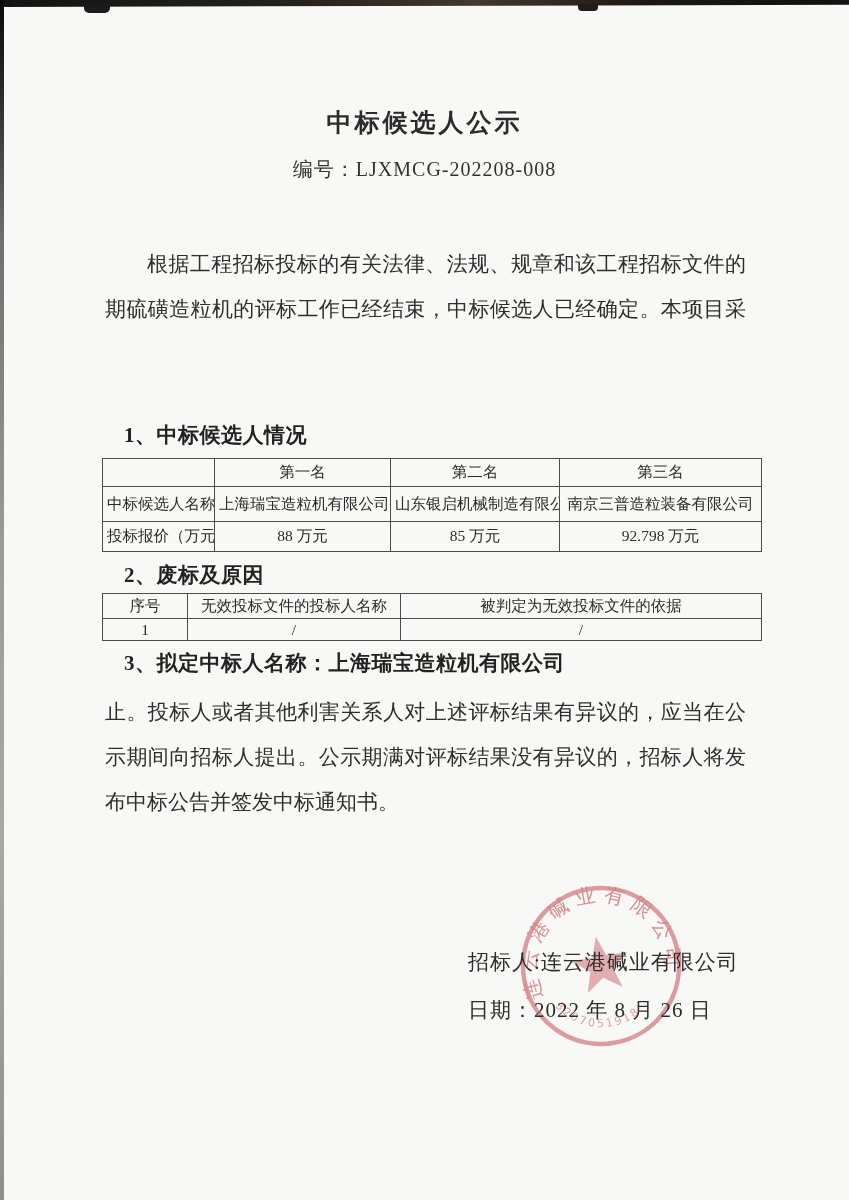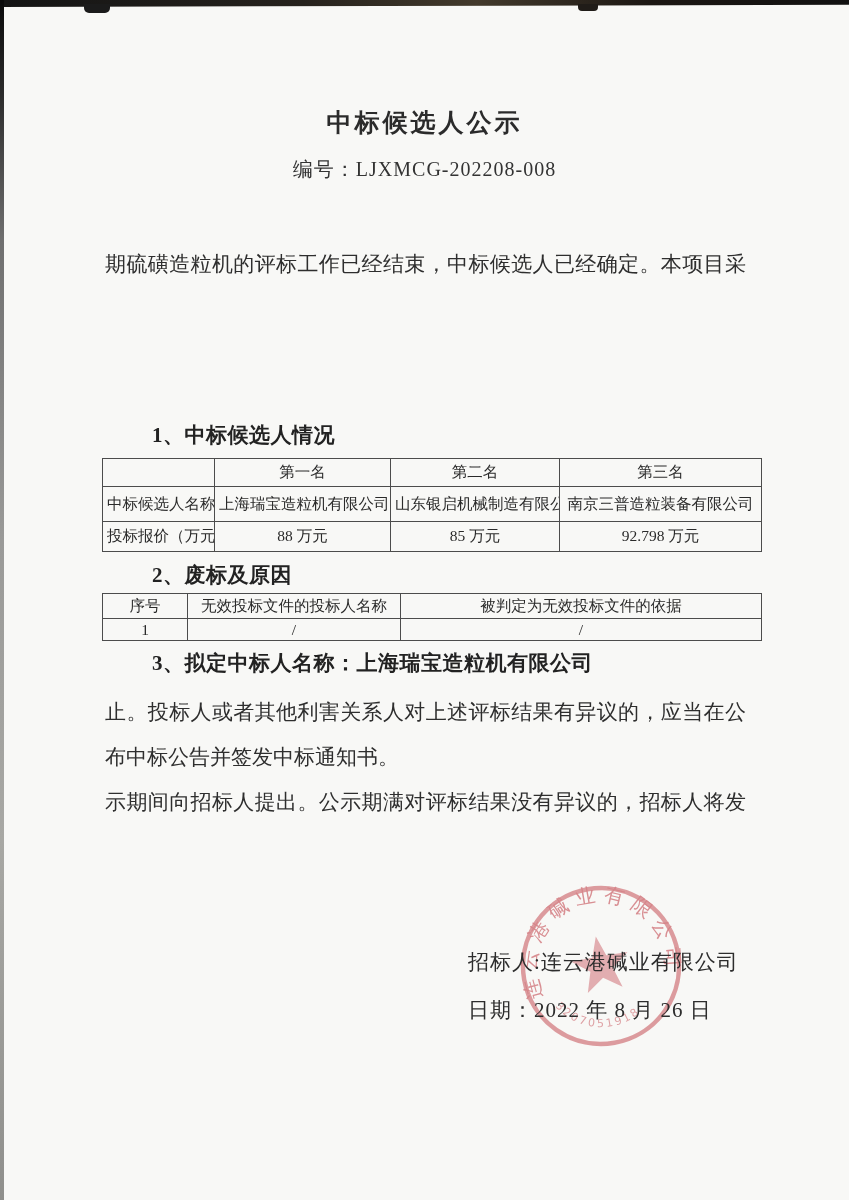--- a/index.html
+++ b/index.html
@@ -37,21 +37,21 @@
   .para-intro  { top:242px; }
   .para-notice { top:690px; }
   .pline {
     height:45px; line-height:45px; font-size:21px; color:#2e2e2e;
     text-align:justify; text-align-last:justify;
   }
   .pline.indent { text-indent:42px; }
   .pline.flush  { text-align-last:left; }
   .sec-heading {
     position:absolute; left:124px; font-size:21px; font-weight:bold;
-    color:#222; letter-spacing:0.5px;margin-left:28px;
+    color:#222; letter-spacing:0.5px;
   }
   .h1 { top:421px; } .h2 { top:561px; } .h3 { top:649px; }
   
   table.doc-table {
     position:absolute; left:102px; width:660px;
     border-collapse:collapse; table-layout:fixed;
     font-size:15.5px; color:#2a2a2a;
   }
   .t1 { top:458px;padding-left:23px; } .t2 { top:593px; }
   .doc-table td, .doc-table th {
@@ -83,20 +83,21 @@
 
   <div class="scan-top"></div>
   <div class="scan-top-blob-a"></div>
   <div class="scan-top-blob-b"></div>
   <div class="scan-left"></div>
 
   <div class="title">中标候选人公示</div>
   <div class="docnum">编号：LJXMCG-202208-008</div>
 
   <div class="para para-intro">
+    <div class="pline indent">根据工程招标投标的有关法律、法规、规章和该工程招标文件的</div>
     <div class="pline">期硫磺造粒机的评标工作已经结束，中标候选人已经确定。本项目采</div>
   </div>
 
   <div class="sec-heading h1">1、中标候选人情况</div>
   <table class="doc-table t1">
     <colgroup>
         <col style="width:112px">
         <col style="width:176px">
         <col style="width:169px">
         <col>
@@ -141,22 +142,22 @@
       <td>/</td>
       <td>/</td>
     </tr>
   </tbody>
     </table>
 
   <div class="sec-heading h3">3、拟定中标人名称：上海瑞宝造粒机有限公司</div>
 
   <div class="para para-notice">
     <div class="pline">止。投标人或者其他利害关系人对上述评标结果有异议的，应当在公</div>
+    <div class="pline">示期间向招标人提出。公示期满对评标结果没有异议的，招标人将发</div>
     <div class="pline flush">布中标公告并签发中标通知书。</div>
-    <div class="pline">示期间向招标人提出。公示期满对评标结果没有异议的，招标人将发</div>
   </div>
 
   <svg class="stamp" width="230" height="230" viewBox="-115 -115 230 230">
     <defs>
       <path id="arcTop" d="M -62,20 A 65,65 0 1 1 62,20" fill="none"></path>
       <path id="arcBottom" d="M -52,32 A 61,61 0 0 0 52,32" fill="none"></path>
     </defs>
     <circle r="78" fill="none" stroke-width="4.5" opacity="0.8" stroke="#ce6b71"></circle>
     <polygon points="0,-30 7.05,-9.71 28.53,-9.27 11.41,3.71 17.63,24.27 0,12 -17.63,24.27 -11.41,3.71 -28.53,-9.27 -7.05,-9.71" opacity="0.65" fill="#ce6b71"></polygon>
     <text font-size="20" letter-spacing="7" opacity="0.9" font-family="Liberation Serif, DejaVu Serif, serif" fill="#ce6b71">

